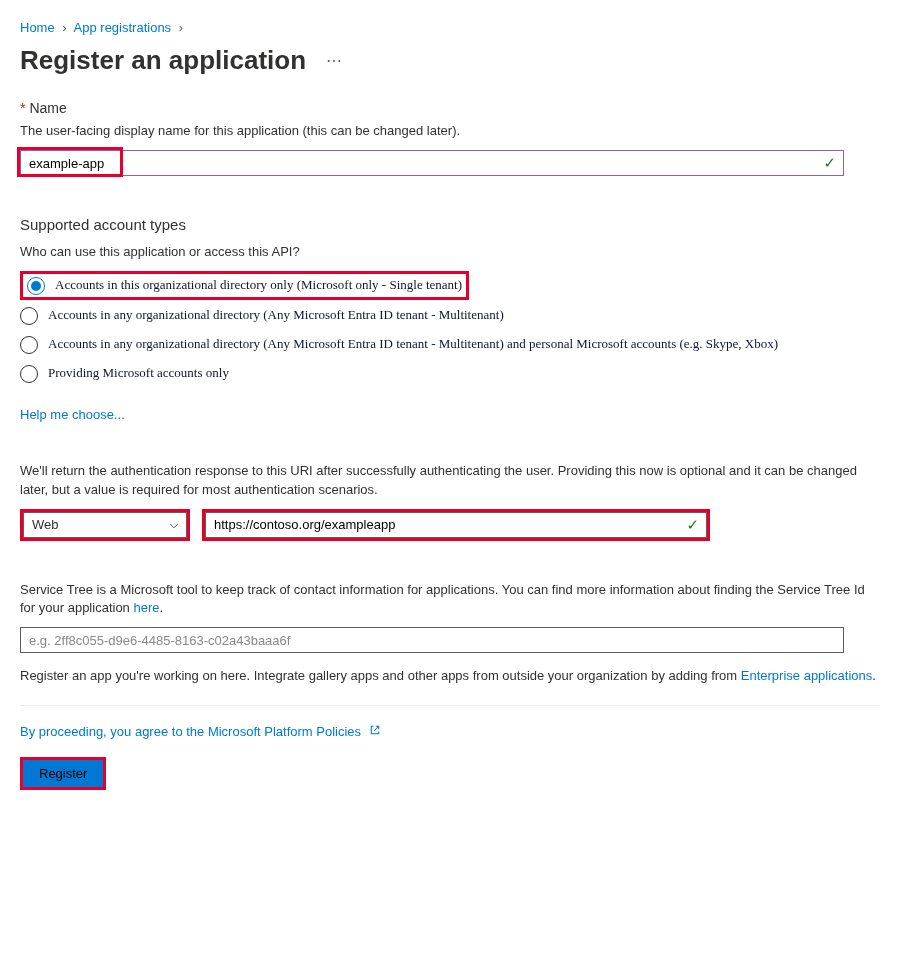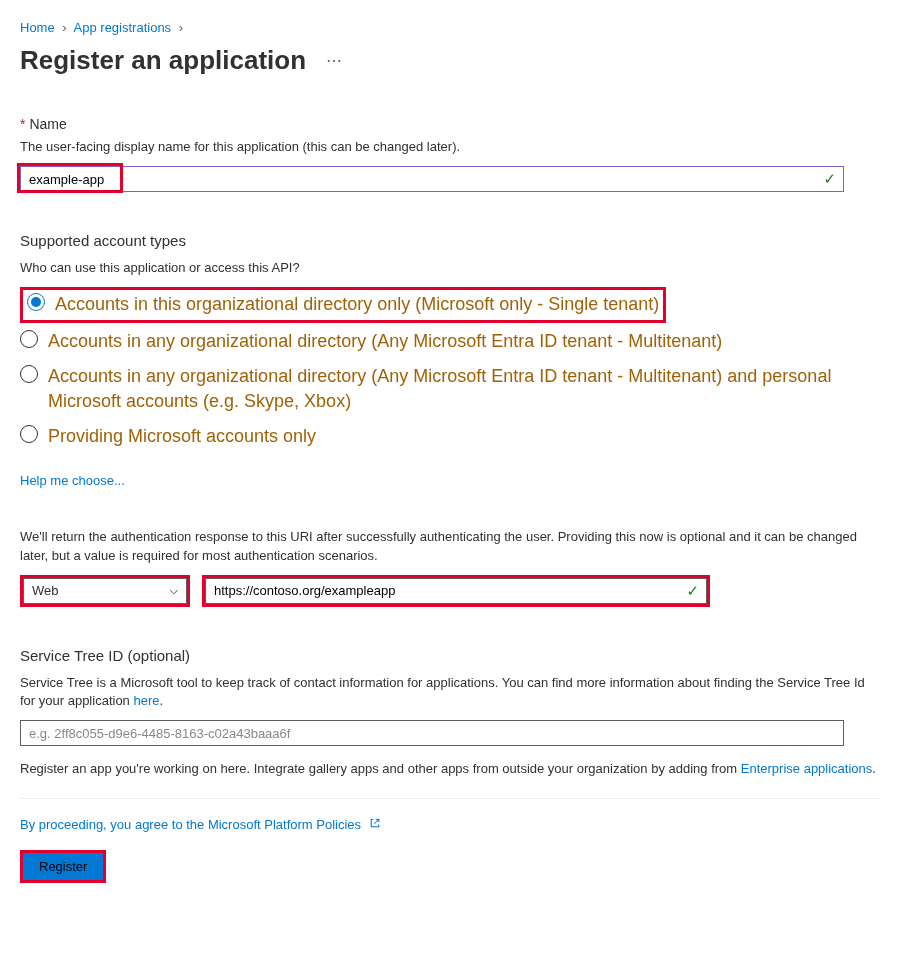--- a/index.html
+++ b/index.html
@@ -14,21 +14,21 @@
   }
   a { color: #0078d4; text-decoration: none; }
 
   .breadcrumb {
     font-size: 13px;
     color: #0078d4;
     margin-bottom: 10px;
   }
   .breadcrumb .sep { color: #605e5c; margin: 0 4px; }
 
-  .title-row { display: flex; align-items: center; gap: 20px; margin-bottom: 40px; text-align: right; }
+  .title-row { display: flex; align-items: center; gap: 20px; margin-bottom: 24px; text-align: right; }
   .page-title { font-size: 26px; font-weight: 600; color: #323130; }
   .ellipsis { color: #605e5c; font-size: 16px; letter-spacing: 1px; cursor: pointer; }
 
   .section { margin-bottom: 40px; }
   .field-label { font-size: 14px; color: #323130; margin-bottom: 6px; }
   .required { color: #a4262c; margin-right: 4px; }
   .field-desc { font-size: 13px; color: #323130; margin-bottom: 10px; line-height: 1.4; }
   .section-heading { font-size: 15px; color: #323130; margin-bottom: 10px; }
 
   .text-input {
@@ -53,21 +53,21 @@
   .radio-row { display: flex; align-items: flex-start; gap: 10px; margin-bottom: 10px; }
   .radio {
     width: 18px; height: 18px; border: 1px solid #323130; border-radius: 50%;
     flex-shrink: 0; margin-top: 1px; position: relative;
   }
   .radio.selected { border-color: #0078d4; }
   .radio.selected::after {
     content: ""; position: absolute; width: 10px; height: 10px; border-radius: 50%;
     background: #0078d4; top: 3px; left: 3px;
   }
-  .radio-label { font-size: 18px; color: #a16207; line-height: 1.4; }
+  .radio-label { font-size: 13px; color: #0f172a; line-height: 1.4; font-family: Liberation Serif, serif; }
 
   .redirect-row { display: flex; gap: 12px; align-items: flex-start; }
   .select-box {
     width: 164px; height: 26px; border: 1px solid #605e5c;
     padding: 0 8px; display: flex; align-items: center; justify-content: space-between;
     font-size: 13px; background: #fff; cursor: pointer;
   }
   .chevron { font-size: 11px; color: #323130; }
 
   .uri-wrap { position: relative; width: 502px; }
@@ -171,21 +171,20 @@
       <div class="uri-wrap input-wrap">
         <input type="text" class="text-input" value="https://contoso.org/exampleapp" style="">
         <span class="check">✓</span>
       </div>
     </span>
   </div>
 </div>
 
 
 <div class="section" style="margin-bottom:14px;">
-  <div class="section-heading">Service Tree ID (optional)</div>
   <div class="field-desc">
     <span>Service Tree is a Microsoft tool to keep track of contact information for applications. You can find more information about finding the Service Tree Id for your application </span><a href="#">here</a>.
   </div>
   <div class="service-input-wrap">
     <input type="text" class="text-input" placeholder="e.g. 2ff8c055-d9e6-4485-8163-c02a43baaa6f" style="">
   </div>
   <div class="footnote">
     <span>Register an app you're working on here. Integrate gallery apps and other apps from outside your organization by adding from </span><a href="#">Enterprise applications</a>.
   </div>
 </div>

